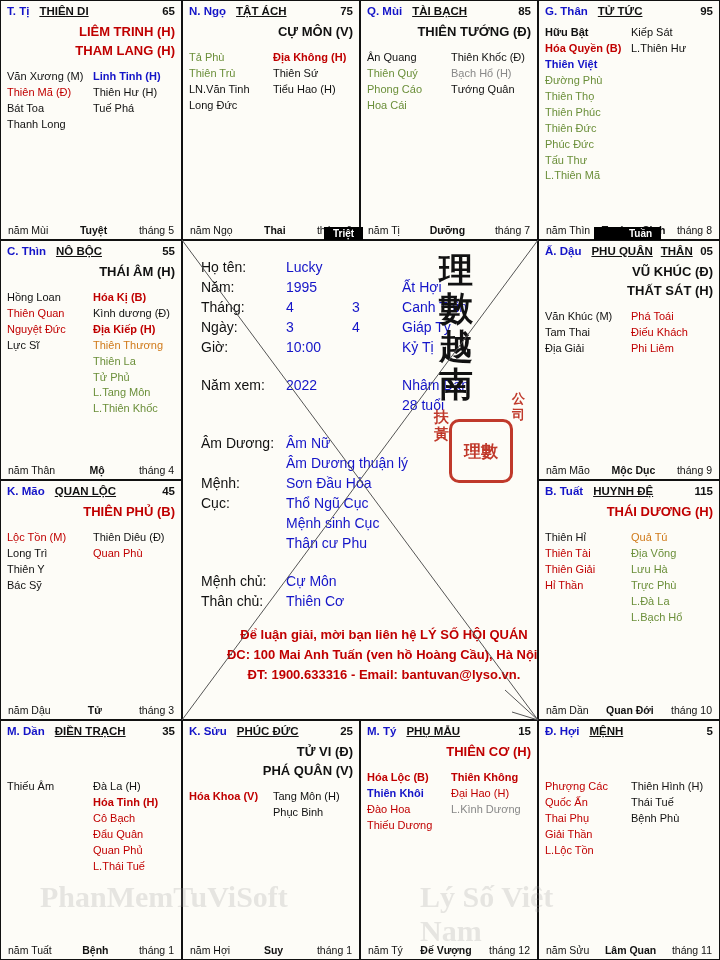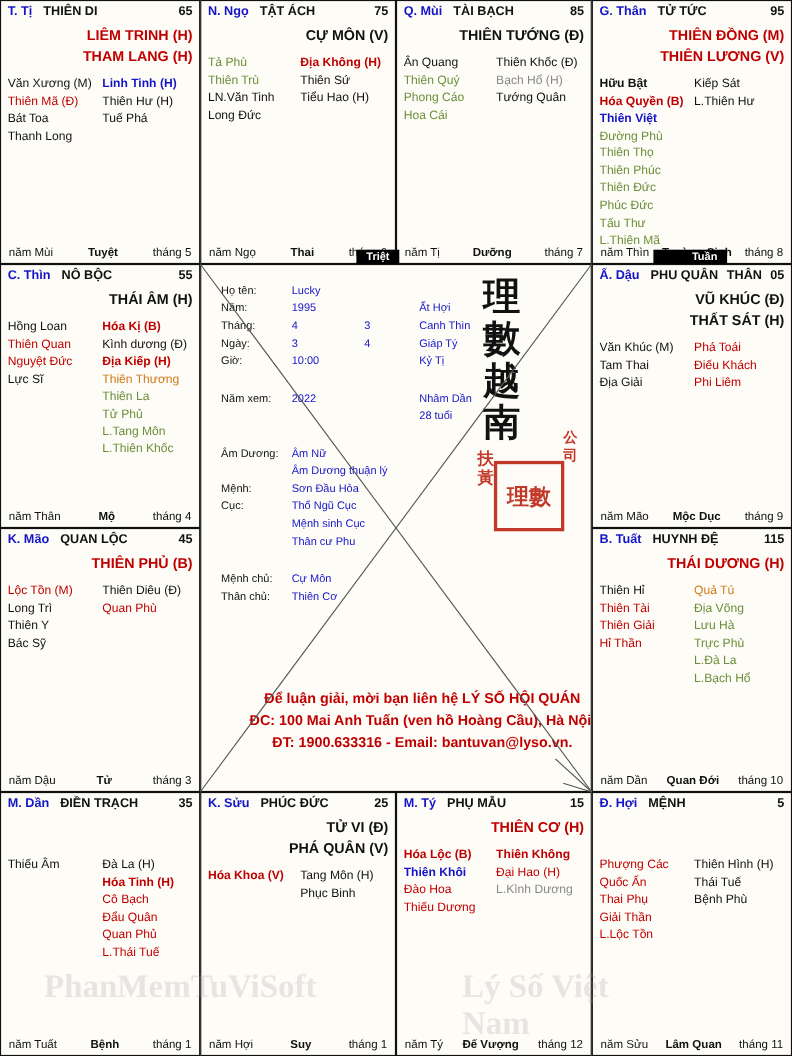--- a/index.html
+++ b/index.html
@@ -27,21 +27,21 @@
     overflow:hidden;
     background:transparent;
   }
   .cell.center{border:1px solid #111;}
   .hdr{
     display:flex;justify-content:space-between;align-items:flex-start;
     font-weight:bold;font-size:11.5px;
     white-space:nowrap;
   }
   .hdr .chi{color:#1414c8;}
-  .hdr .cung{color:#111;margin-left:10px;}
+  .hdr .cung{color:#111;margin-left:10px;text-decoration:underline;}
   .hdr .num{color:#111;font-weight:bold;}
   .hdr-left{display:flex;}
   .stars-main{
     text-align:right;margin-top:6px;line-height:1.45;
     font-weight:bold;font-size:13px;color:#c00000;
   }
   .stars-main .g{color:#111;}
   .cols{
     display:flex;gap:4px;margin-top:8px;
   }
@@ -68,33 +68,33 @@
   
   .center-panel{
     grid-column:2 / span 2;grid-row:2 / span 2;
     border:1px solid #111;position:relative;padding:0;overflow:hidden;
   }
   .info{
     position:absolute;left:14px;top:16px;font-size:12px;color:#1414c8;
     line-height:1.0;
   }
   .info table{border-collapse:collapse;}
-  .info td{padding:3px 4px;font-size:10px;vertical-align:top;white-space:nowrap;}
+  .info td{padding:3px 4px;font-size:14px;vertical-align:top;white-space:nowrap;}
   .lbl{color:#111;padding-right:8px !important;}
   .v{color:#1414c8;font-weight:normal;}
   .calli{
     position:absolute;right:26px;top:10px;width:110px;text-align:center;
     font-family:"DejaVu Serif", serif;
     color:#111;font-weight:bold;
     font-size:34px;line-height:1.12;
   }
   .seal{
     position:absolute;right:24px;top:178px;
-    width:58px;height:58px;border:3px solid #c0392b;border-radius:0;
-    color:#c0392b;font-weight:bold;font-size:20px;
+    width:58px;height:58px;border:3px solid #c0392b;border-radius:10px;
+    color:#c0392b;font-weight:bold;font-size:17px;
     display:flex;align-items:center;justify-content:center;
     font-family:"DejaVu Serif", serif;
     line-height:1.0;text-align:center;
   }
   .seal-cols{
     position:absolute;right:88px;top:168px;color:#c0392b;
     font-family:"DejaVu Serif", serif;font-size:15px;font-weight:bold;
     line-height:1.15;text-align:center;
   }
   .seal-right{
@@ -234,24 +234,20 @@
     </div>
   </div>
 
   <div class="cell">
     <div class="hdr">
       <span class="hdr-left">
         <span class="chi">G. Thân</span>
         <span class="cung">TỬ TỨC</span>
       </span>
       <span class="num">95</span>
-    </div>
-    <div class="stars-main">
-      <div class="r">THIÊN ĐỒNG (M)</div>
-      <div class="r">THIÊN LƯƠNG (V)</div>
     </div>
     <div class="cols">
       <div class="col">
         <div class="k bold">Hữu Bật</div>
         <div class="r bold">Hóa Quyền (B)</div>
         <div class="bl bold">Thiên Việt</div>
         <div class="gn">Đường Phù</div>
         <div class="gn">Thiên Thọ</div>
         <div class="gn">Thiên Phúc</div>
         <div class="gn">Thiên Đức</div>

